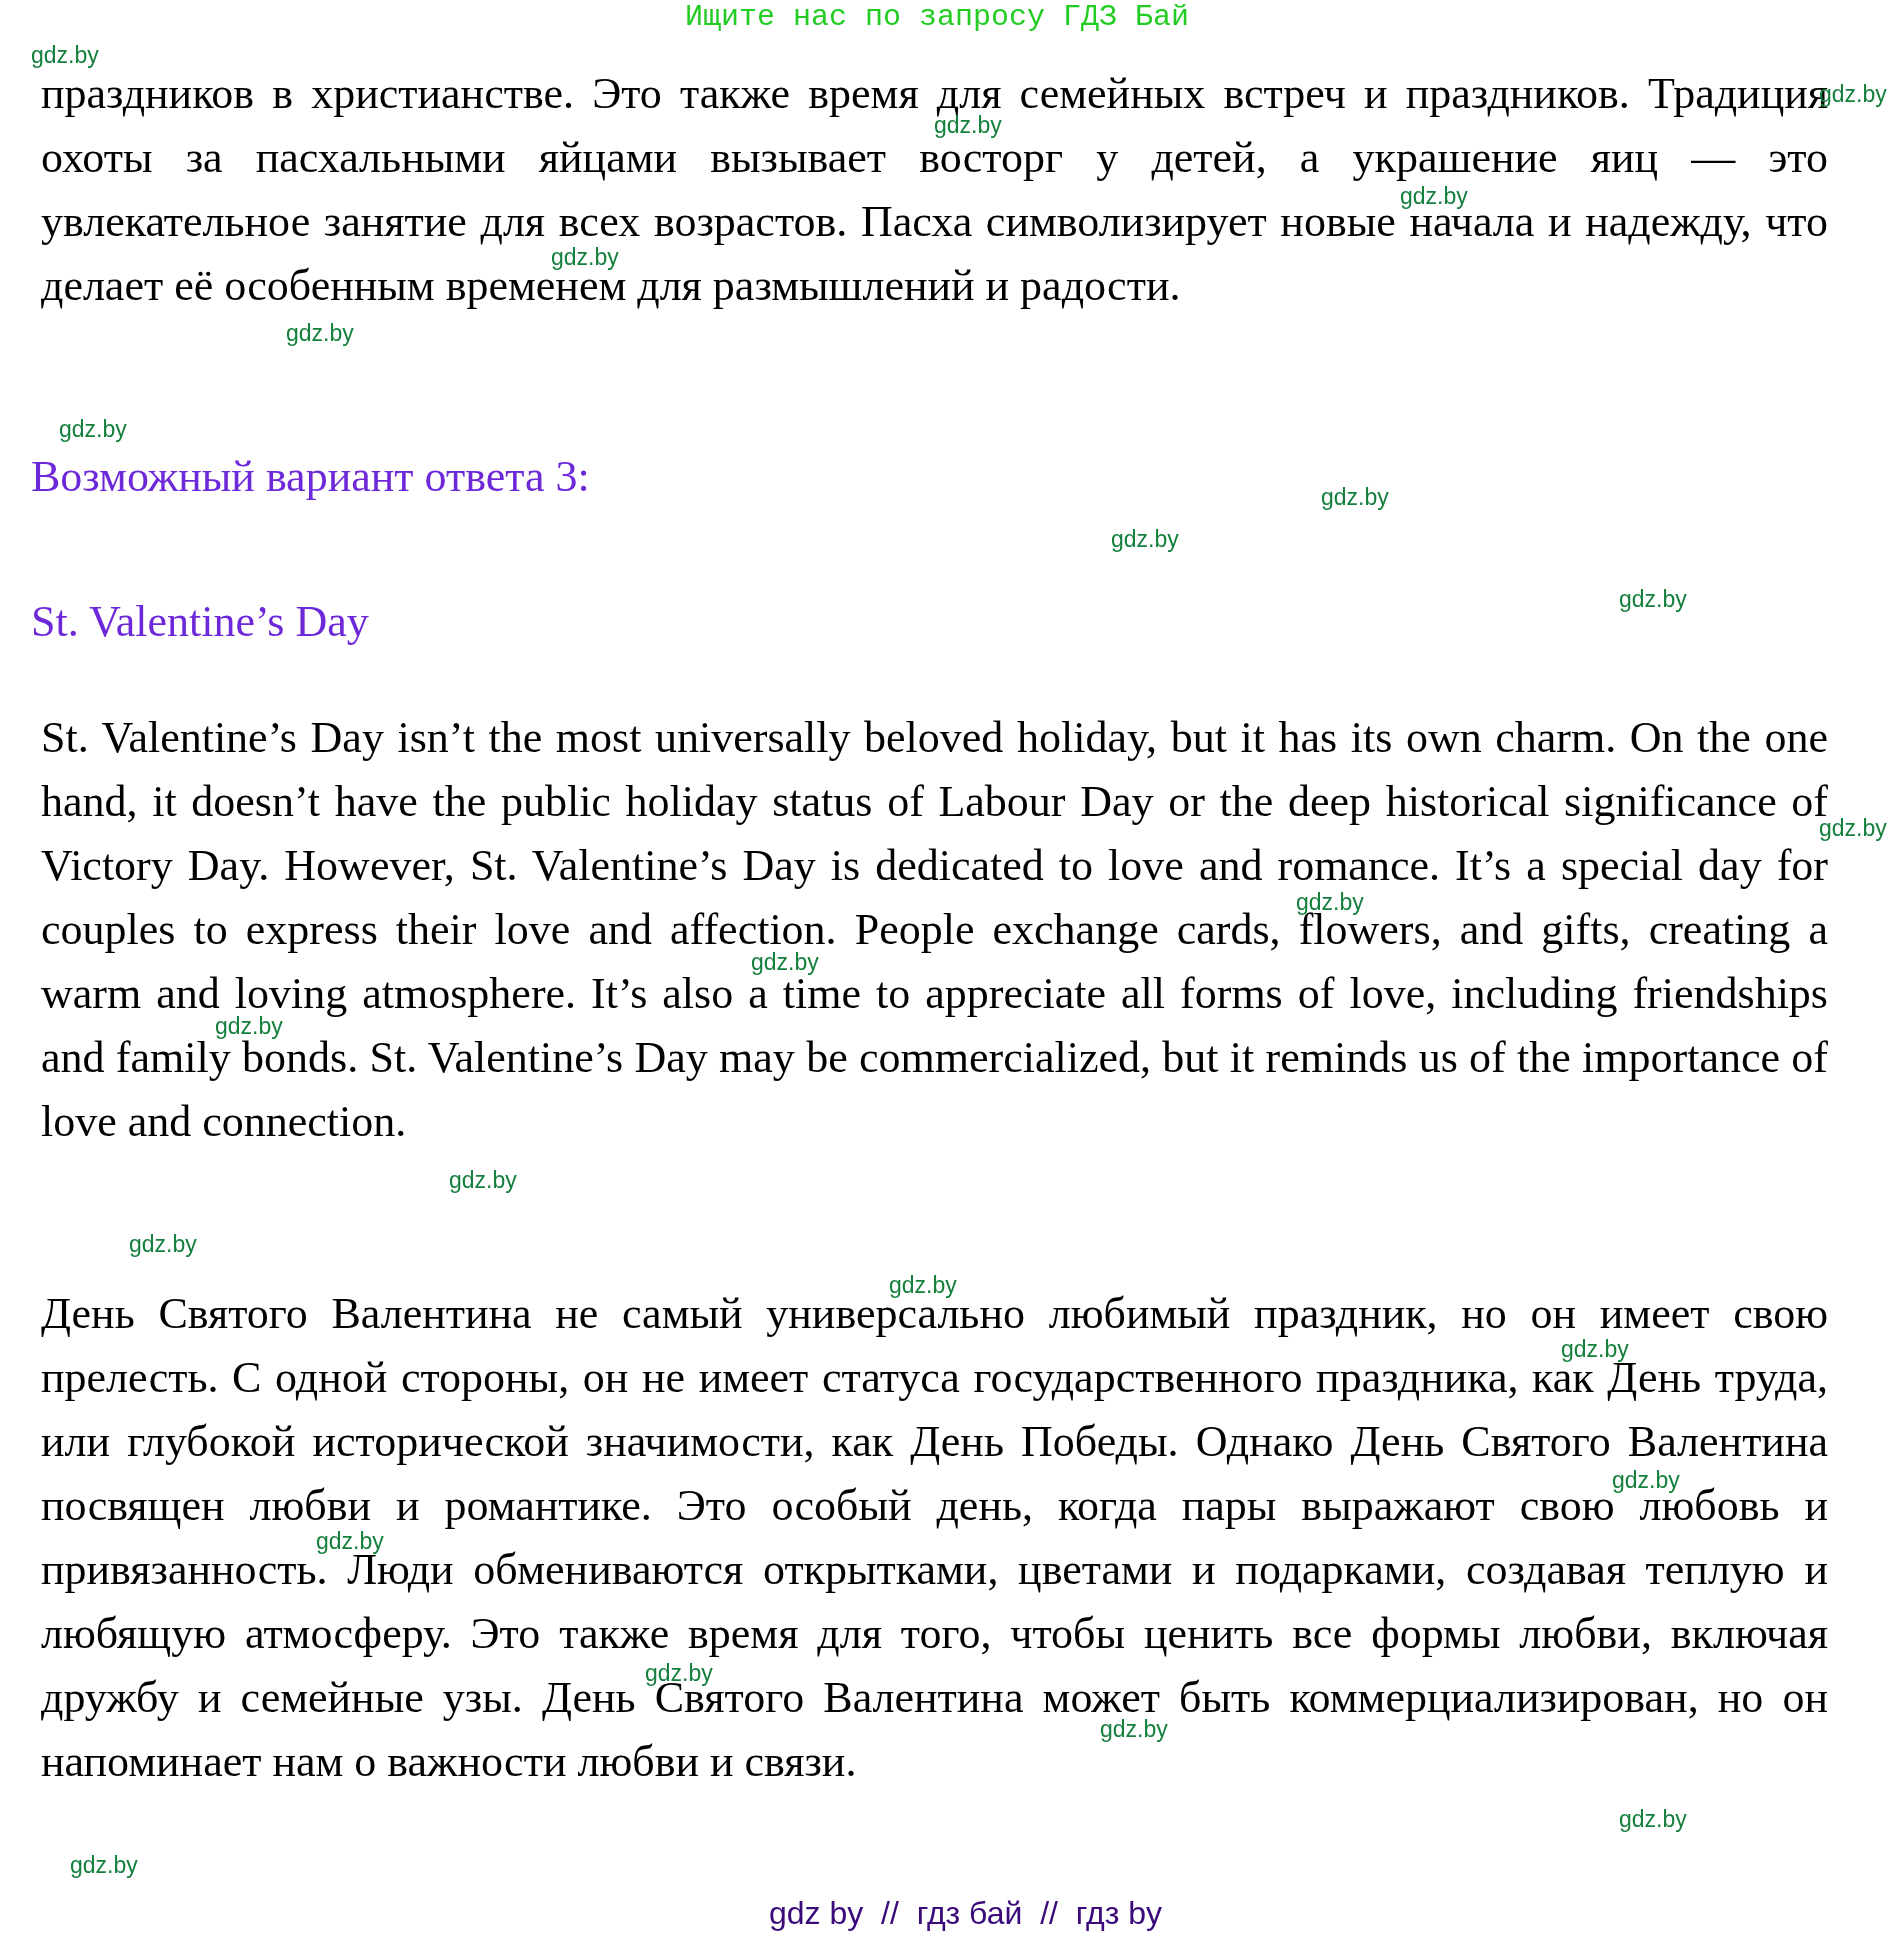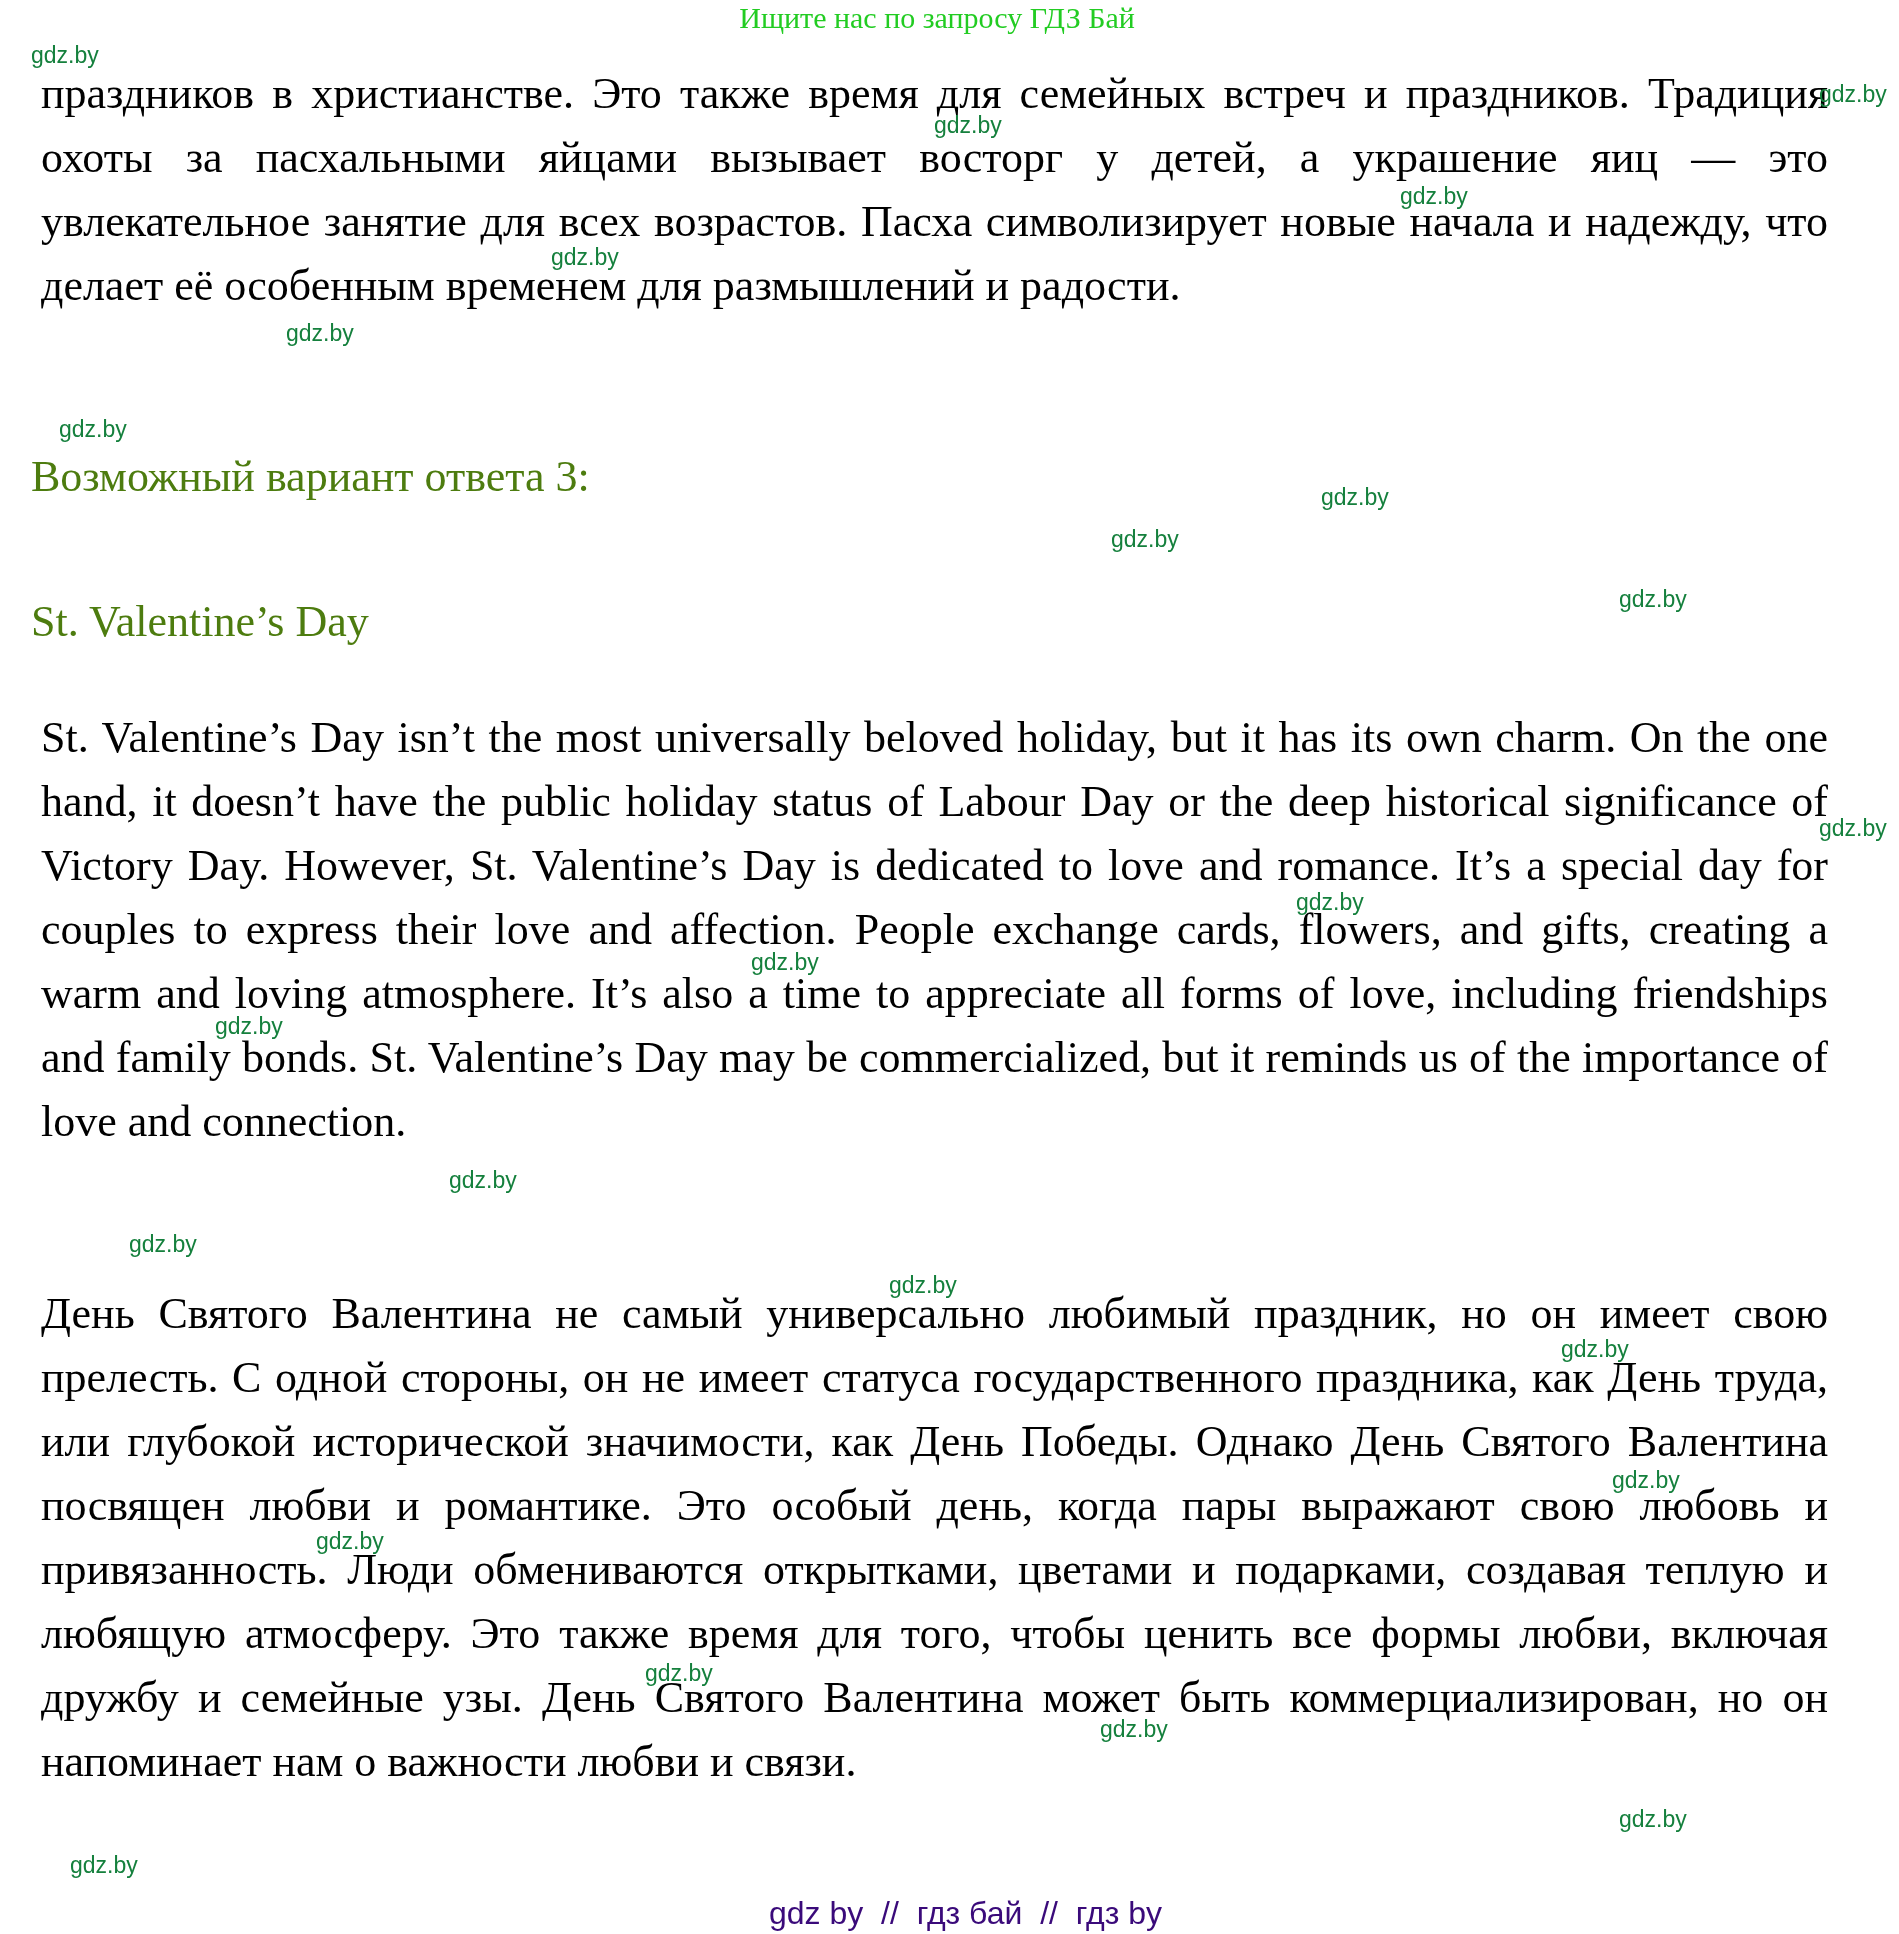--- a/index.html
+++ b/index.html
@@ -1,29 +1,29 @@
 <!DOCTYPE html>
 <html style="font-size:14px"><head>
 <meta charset="utf-8">
 <style>
   html, body { margin: 0; padding: 0; background: #ffffff; }
   body { width: 1899px; height: 1935px; position: relative; overflow: hidden; }
   .header-banner {
     position: absolute; left: 0; top: 0; width: 1874px; text-align: center;
-    font-family: Liberation Serif, serif; font-size: 30px; color: #22cc22;
+    font-family: Liberation Mono, monospace; font-size: 30px; color: #22cc22;
     line-height: 35px;
   }
   .para {
     position: absolute; left: 41px; width: 1787px;
     font-family: "Liberation Serif", serif; font-size: 44px; line-height: 64px;
     color: #000; text-align: justify; text-align-last: left; margin: 0;
   }
   .heading {
     position: absolute; left: 31px;
-    font-family: "Liberation Serif", serif; font-size: 44px; line-height: 53px; color: #4d7c0f;
+    font-family: "Liberation Serif", serif; font-size: 44px; line-height: 53px; color: #6d28d9;
     margin: 0; font-weight: normal;
   }
   .wm {
     position: absolute; font-family: "Liberation Sans", sans-serif; font-size: 23px;
     color: #15803d; line-height: 25px; white-space: nowrap;
   }
   .footer {
     position: absolute; left: 16px; top: 1896px; width: 1899px; text-align: center;
     font-family: "Liberation Sans", sans-serif; font-size: 32px; color: #3a0a7a;
     line-height: 35px; white-space: pre;

